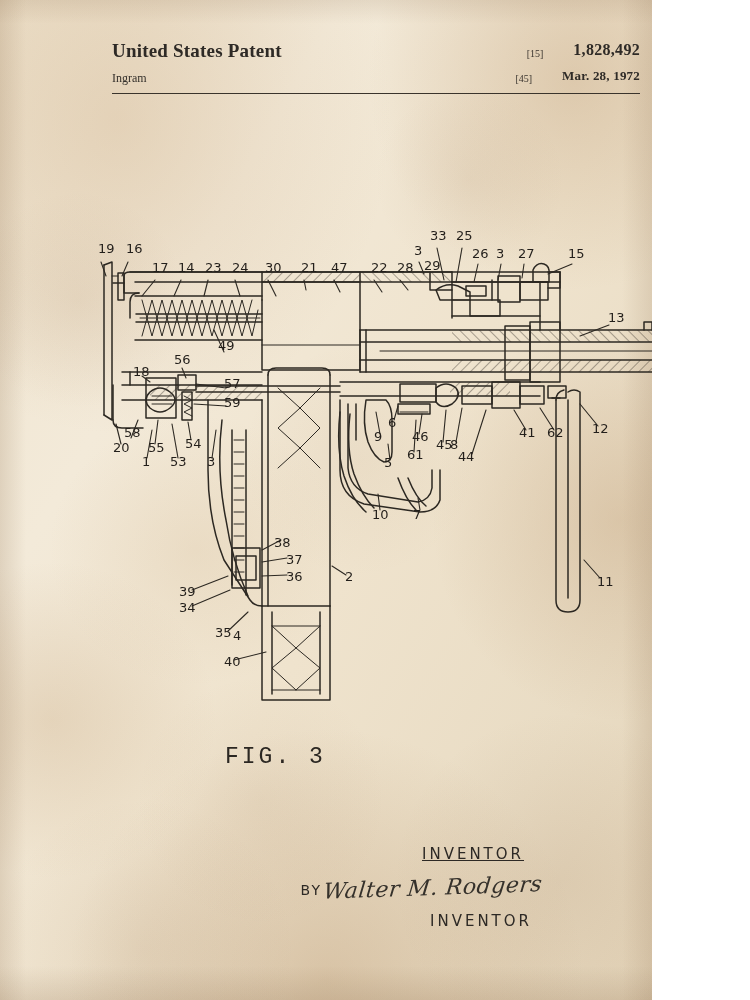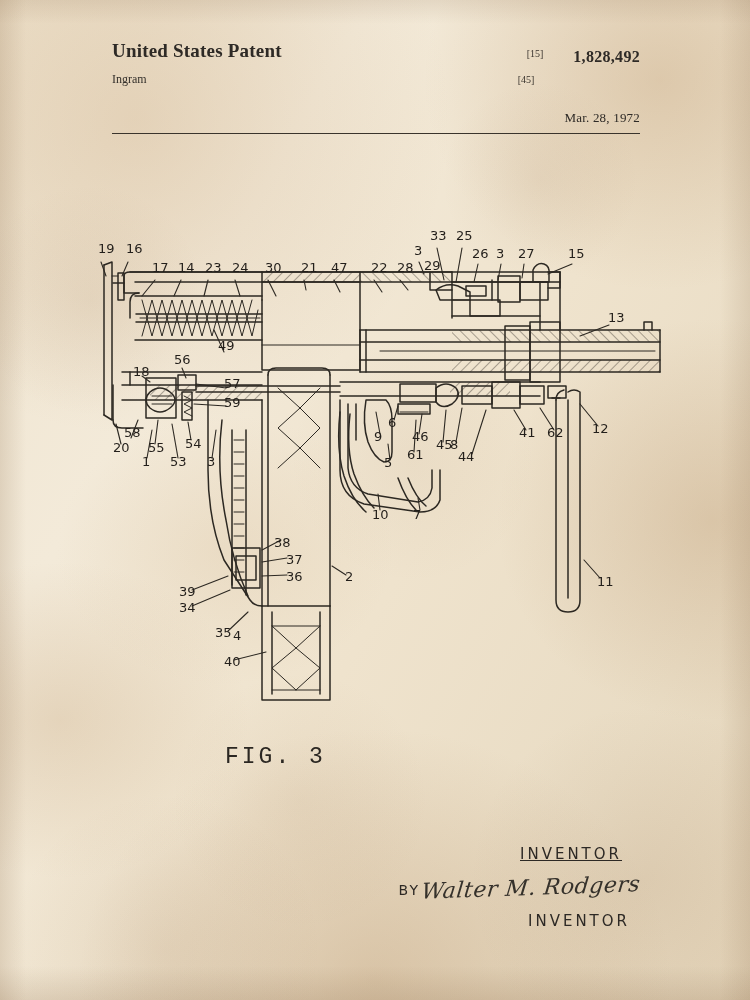--- a/index.html
+++ b/index.html
@@ -9,21 +9,21 @@
   }
   body {
     width: 750px;
     height: 1000px;
     overflow: hidden;
     font-family: "Liberation Serif", serif;
   }
 
   #page {
     position: relative;
-    width: 750px;
+    width: 652px;
     height: 1000px;
     background:
       radial-gradient(ellipse 60% 45% at 18% 12%, rgba(196,160,118,0.30), rgba(196,160,118,0) 70%),
       radial-gradient(ellipse 45% 30% at 88% 8%,  rgba(186,150,108,0.35), rgba(186,150,108,0) 70%),
       radial-gradient(ellipse 40% 28% at 95% 52%, rgba(180,142,100,0.30), rgba(180,142,100,0) 72%),
       radial-gradient(ellipse 55% 35% at 50% 98%, rgba(176,138,96,0.32), rgba(176,138,96,0) 72%),
       radial-gradient(ellipse 35% 22% at 8% 72%,  rgba(190,155,112,0.26), rgba(190,155,112,0) 72%),
       radial-gradient(ellipse 30% 18% at 30% 55%, rgba(205,175,135,0.20), rgba(205,175,135,0) 75%),
       linear-gradient(120deg, #efe4cf 0%, #f3ead9 28%, #efe3cd 55%, #e9dcc4 80%, #e3d3b8 100%);
     overflow: hidden;
@@ -75,21 +75,21 @@
     justify-content: space-between;
   }
   .hdr-title {
     font-size: 19px;
     font-weight: bold;
     letter-spacing: 0.2px;
     color: #2e2a26;
   }
   .hdr-right {
     display: flex;
-    align-items: flex-start;
+    align-items: flex-end;
     gap: 30px;
   }
   .hdr-bracket {
     font-size: 10px;
     color: #3a342e;
   }
   .hdr-num {
     font-size: 16px;
     font-weight: bold;
     color: #2e2a26;
@@ -100,24 +100,23 @@
     align-items: baseline;
     justify-content: space-between;
     margin-top: 6px;
   }
   .hdr-inventor {
     font-size: 12px;
     color: #332f2a;
   }
   .hdr-date {
     font-size: 13px;
-    font-weight: normal;
+    font-weight: bold;
     color: #2e2a26;
     letter-spacing: 0.2px;
-    margin-top: 36px;
   }
   .hdr-rule {
     margin-top: 7px;
     height: 0;
     border-top: 1.6px solid #3a342c;
   }
 
   
   .figure-wrap {
     position: absolute;

